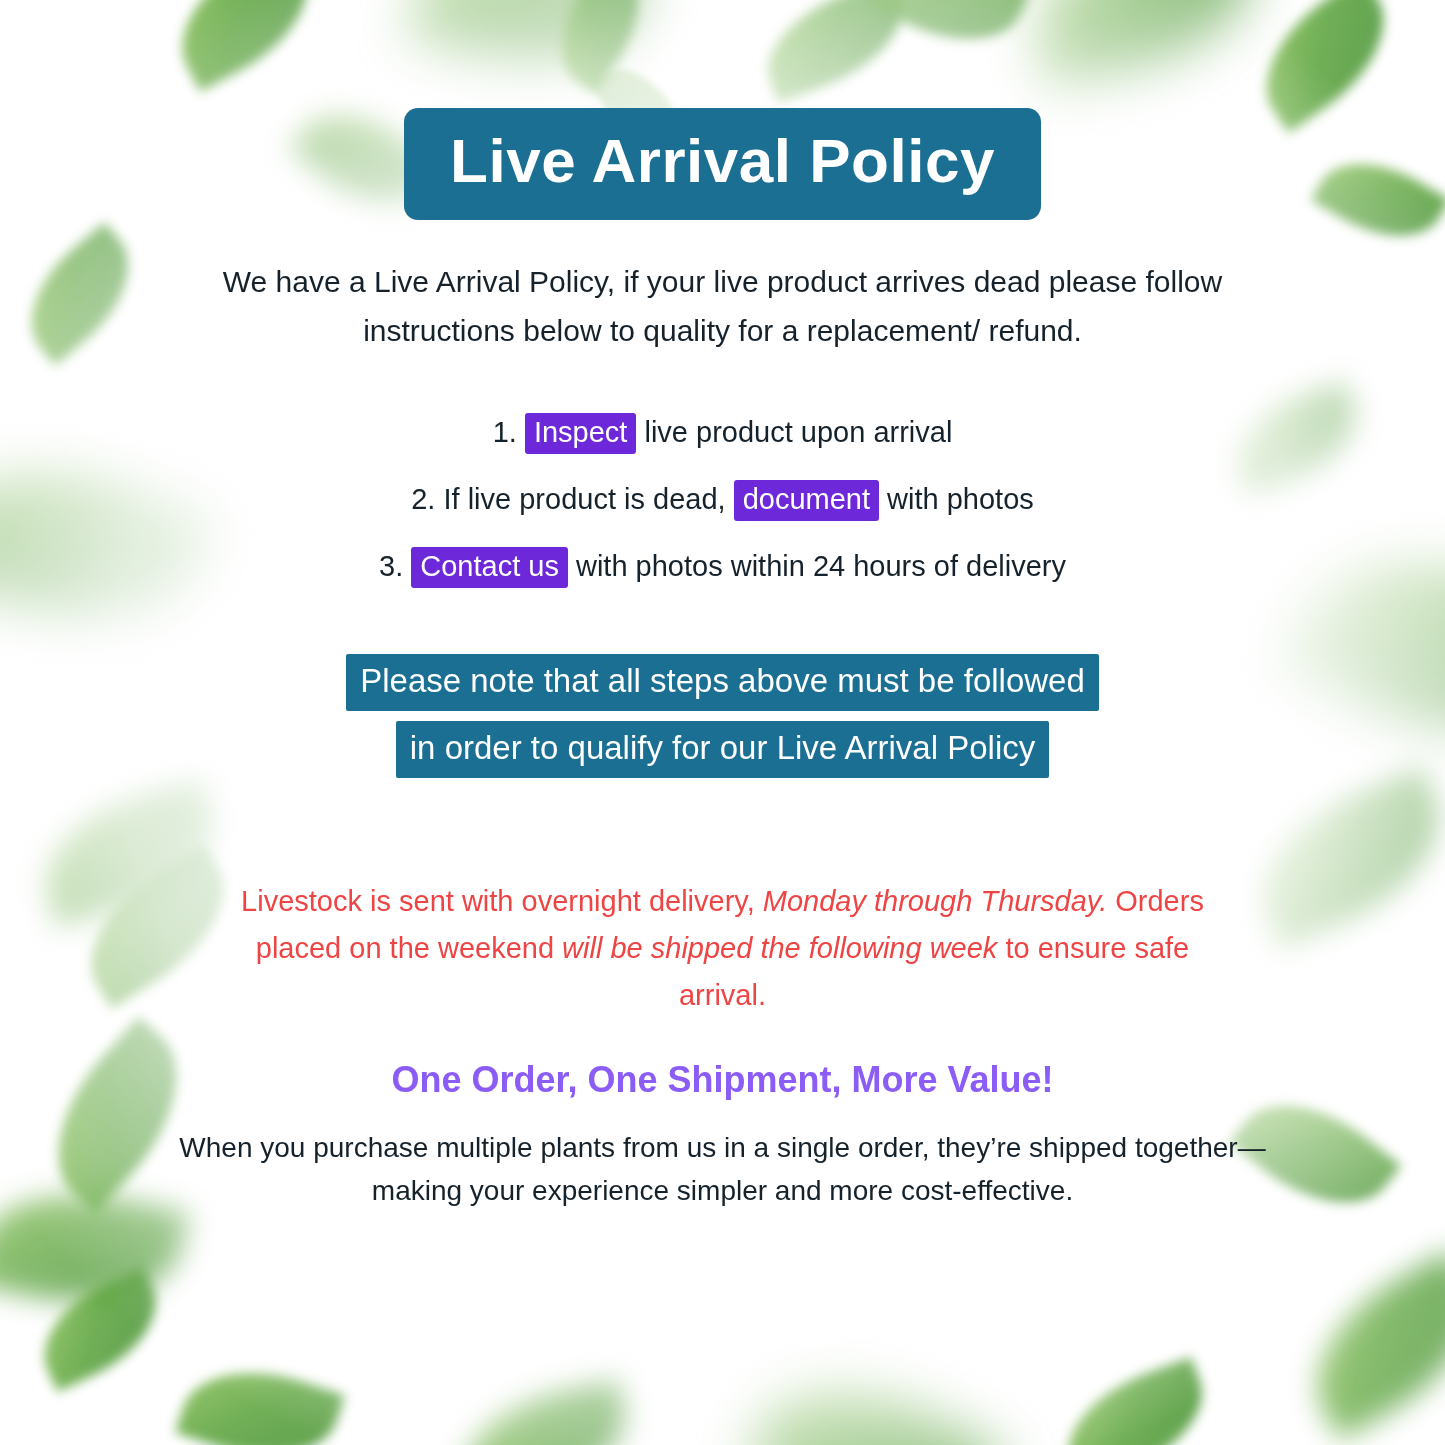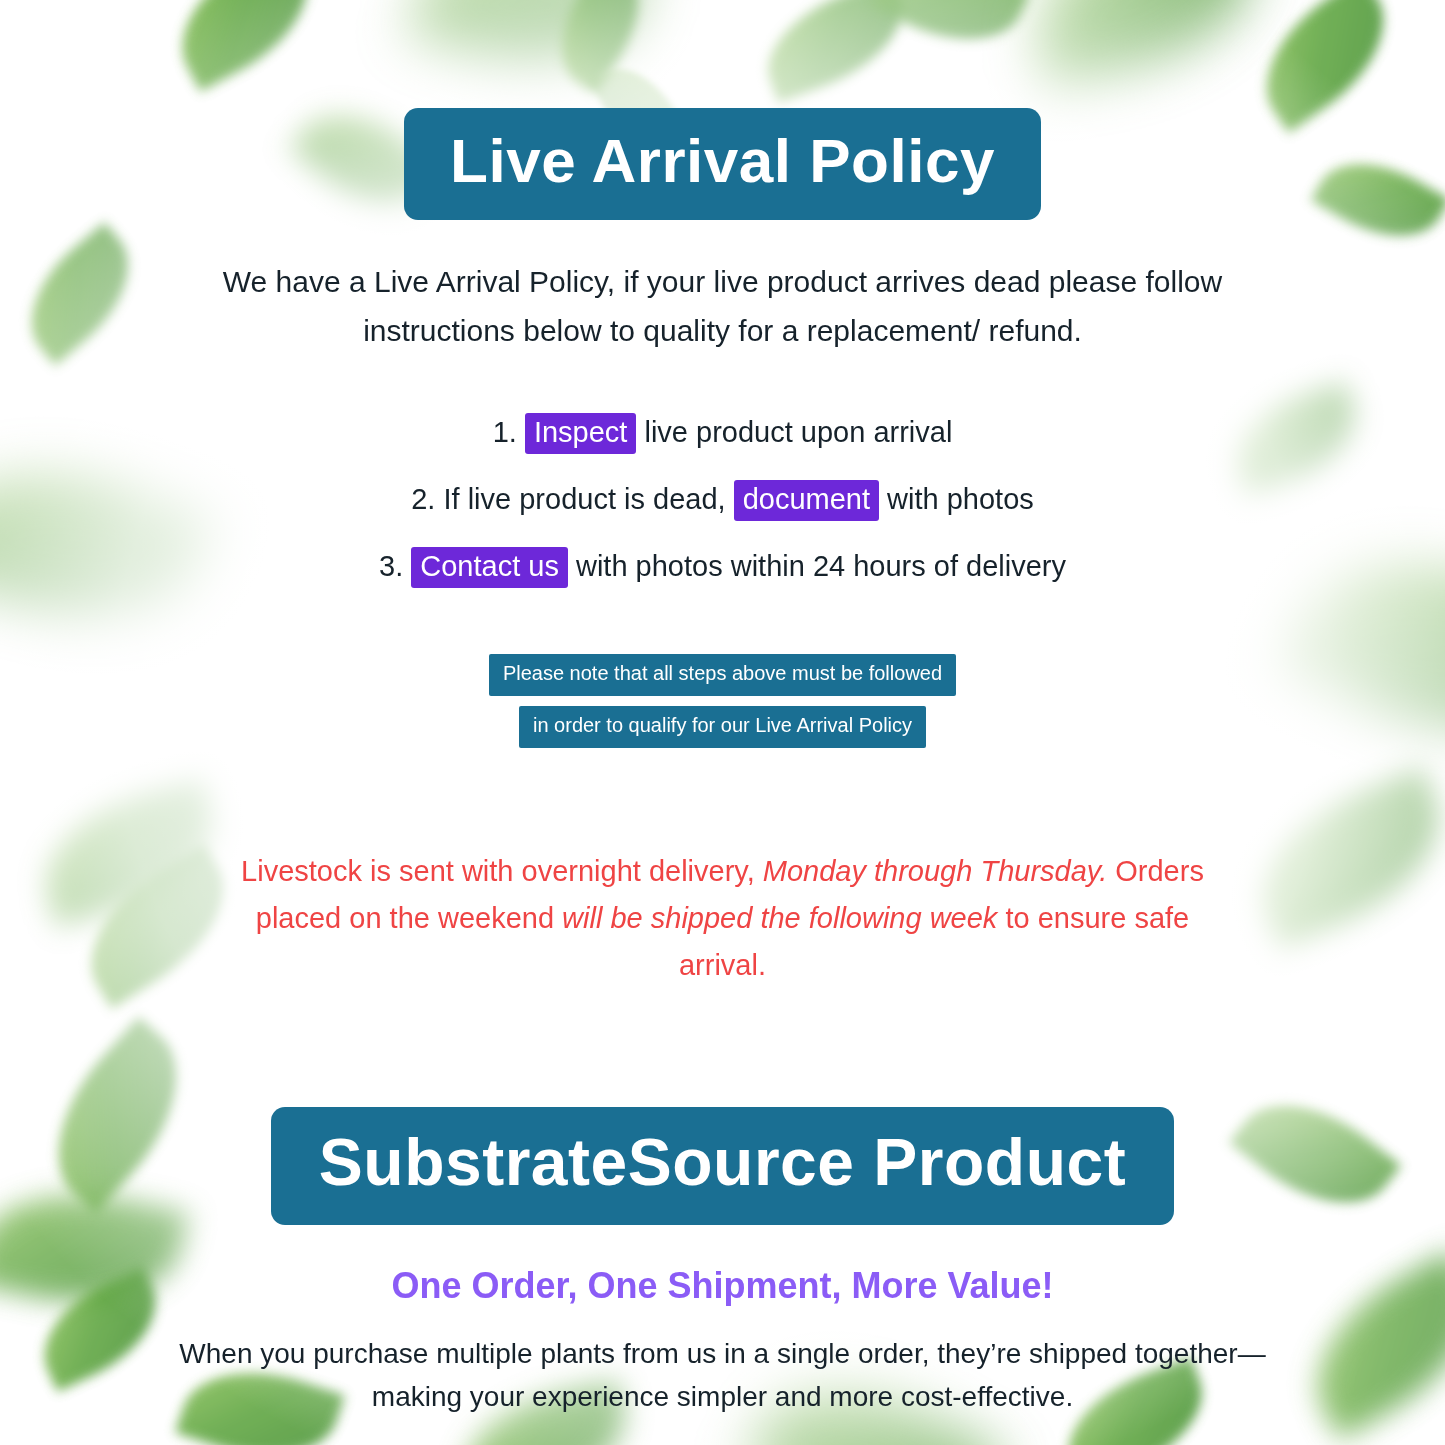--- a/index.html
+++ b/index.html
@@ -104,21 +104,21 @@
   .num { display: inline-block; }
 
   #note-block {
     margin: 66px auto 0;
     text-align: center;
   }
   .note-line {
     display: inline-block;
     background: #1a6f93;
     color: #ffffff;
-    font-size: 20px;
+    font-size: 33px;
     padding: 8px 14px 11px;
     margin-bottom: 10px;
     border-radius: 2px;
     line-height: 1.15;
   }
 
   #shipping {
     margin: 90px auto 0;
     width: 1010px;
     text-align: center;
@@ -225,21 +225,18 @@
     <div class="note-line">Please note that all steps above must be followed</div><br>
     <div class="note-line">in order to qualify for our Live Arrival Policy</div>
   </div>
 
   <div id="shipping">
     <span>Livestock is sent with overnight delivery, </span><span class="ital">Monday through Thursday.</span>
     <span>Orders placed on the weekend </span><span class="ital">will be shipped the following week</span>
     <span>to ensure safe arrival.</span>
   </div>
 
-  <div id="product-title-wrap">
-    <div id="product-title" class="banner">SubstrateSource Product</div>
-  </div>
 
   <div id="subheading">One Order, One Shipment, More Value!</div>
 
   <p id="product-body">When you purchase multiple plants from us in a single order, they’re shipped together—making your experience simpler and more cost-effective.</p>
 
 </div>
 
 </body></html>

